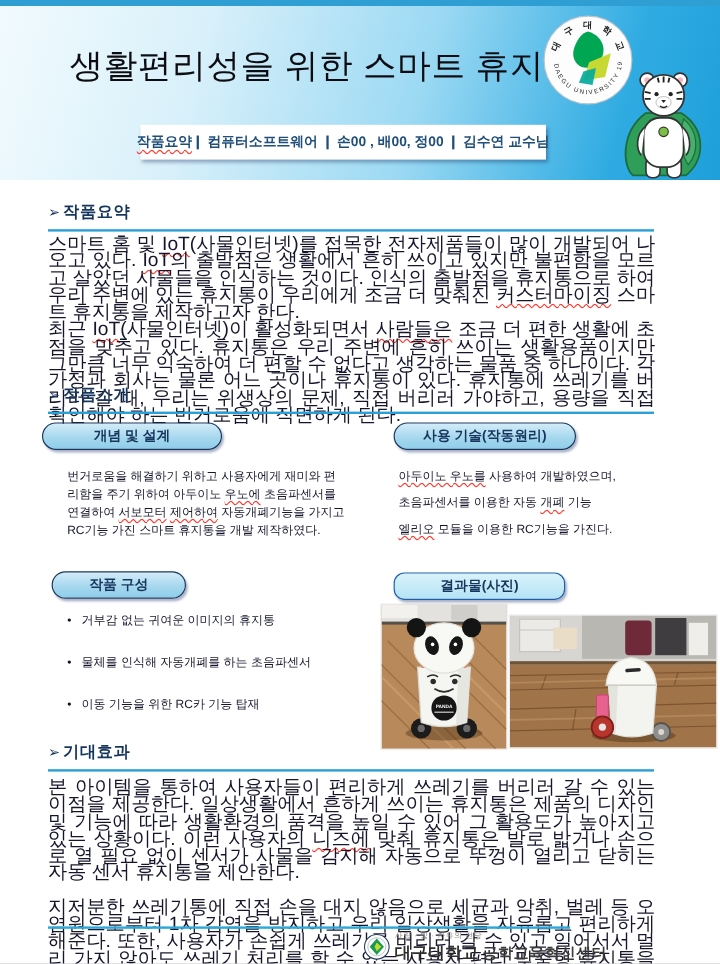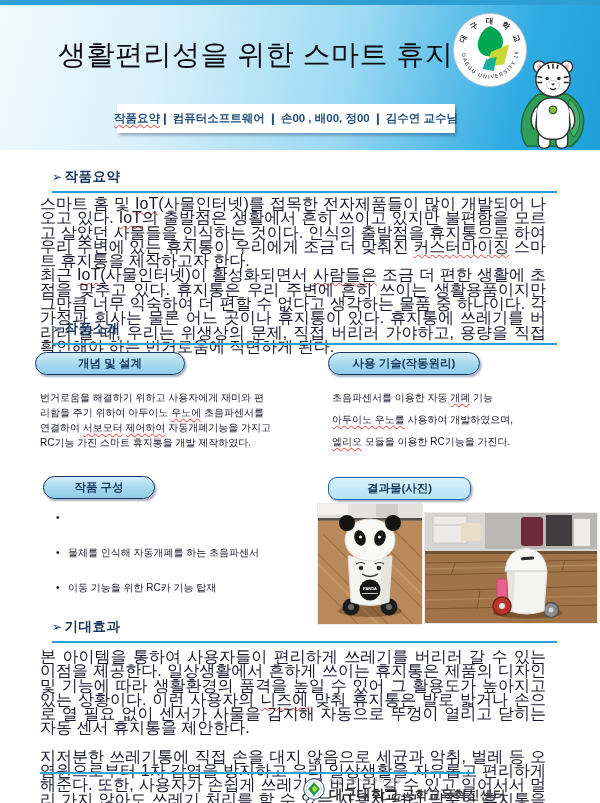--- a/index.html
+++ b/index.html
@@ -13,40 +13,40 @@
   .poster-title { position:absolute; left:58px; top:36px; width:410px; text-align:center;
     font-size:28px; font-weight:500; color:#0c0c12; letter-spacing:.5px; white-space:nowrap; }
   .team-box { position:absolute; left:117px; top:104px; width:338px; height:29px; background:#ffffff;
     box-shadow:1.5px 2.5px 3px rgba(10,30,80,.35); display:flex; align-items:center; justify-content:center;
     font-size:11.5px; font-weight:bold; color:#1f4e79; white-space:nowrap; }
   .seal { position:absolute; left:452px; top:12px; width:76px; height:76px; }
   .tiger { position:absolute; left:508px; top:55px; width:90px; height:98px; }
 
   
   .sec-head { position:absolute; left:40px; width:505px; font-size:13.5px; font-weight:bold; color:#17365d;
-    border-bottom:2px solid #2b9fd6; padding-bottom:5px; letter-spacing:.5px;margin-left:12px; }
+    border-bottom:2px solid #2b9fd6; padding-bottom:5px; letter-spacing:.5px; }
   .sec-head .arrow { color:#17365d; margin-right:2px; font-size:12px; }
   .para-block { position:absolute; left:40px; width:506px; font-size:16px; line-height:14.3px;
     color:#15152c; text-align:justify; }
   .para-block p { margin:0; }
 
   .wavy { text-decoration:underline; text-decoration-style:wavy; text-decoration-color:#ff3b30;
     text-decoration-thickness:1px; text-underline-offset:2px; }
 
   .pill { position:absolute; height:23px; border:1.6px solid #17365d; border-radius:12px;
     background:linear-gradient(#d3ecf8 0%, #a6d8ee 55%, #8fcde9 100%);
     color:#17365d; font-weight:bold; font-size:11.5px; display:flex; align-items:center; justify-content:center;
     box-shadow:1.5px 2px 2px rgba(10,30,90,.35); white-space:nowrap; }
   .pill2 { border-radius:9px; border-color:#1f5fa8; background:linear-gradient(#d9f2fb,#b4e3f5); }
   .badge-concept { left:35px;  top:352px; width:150px; }
   .badge-tech    { left:328px; top:352px; width:152px; }
   .badge-comp    { left:43px;  top:476px; width:112px; }
   .badge-result  { left:328px; top:477px; width:143px; }
 
-  .concept-text { position:absolute; left:40px; top:390px; width:233px; font-size:10px; line-height:15px; color:#15152c; }
+  .concept-text { position:absolute; left:56px; top:390px; width:233px; font-size:10px; line-height:15px; color:#15152c; }
   .tech-lines { position:absolute; left:332px; top:391px; width:215px; font-size:10px; color:#15152c; }
   .tech-lines .tline { line-height:13px; margin-bottom:9px; }
 
   .bullets { position:absolute; left:56px; top:511px; width:255px; font-size:10px; color:#15152c; }
   .bullet-row { display:flex; line-height:13px; margin-bottom:6px; }
   .bullet-row .mk { width:12px; }
   .bullet-sub { margin:0 0 0 12px; line-height:13px; font-size:10px; color:#15152c; }
   .gap14 { height:16px; }
 
   .photo { position:absolute; box-shadow:0 0 0 1px rgba(0,0,0,.08); }
@@ -127,31 +127,32 @@
   <div class="sec-head" style="top:320px;">
     <span class="arrow">➢</span><span>작품소개</span>
   </div>
 
   <div class="pill badge-tech">사용 기술(작동원리)</div>
   <div class="pill badge-concept">개념 및 설계</div>
 
   <div class="concept-text"><span>번거로움을 해결하기 위하고 사용자에게 재미와 편리함을 주기 위하여 아두이노 </span><span class="wavy">우노에</span><span> 초음파센서를 연결하여 </span><span class="wavy">서보모터</span><span> </span><span class="wavy">제어하여</span><span> 자동개폐기능을 가지고 RC기능 가진 스마트 휴지통을 개발 제작하였다.</span></div>
 
   <div class="tech-lines">
+    <div class="tline"><span class="wavy">아두이노 우노를</span><span> 사용하여 개발하였으며,</span></div>
     <div class="tline"><span>초음파센서를 이용한 자동 </span><span class="wavy">개폐</span><span> 기능</span></div>
-    <div class="tline"><span class="wavy">아두이노 우노를</span><span> 사용하여 개발하였으며,</span></div>
     <div class="tline"><span class="wavy">엘리오</span><span> 모듈을 이용한 RC기능을 가진다.</span></div>
   </div>
 
   <div class="pill pill2 badge-result">결과물(사진)</div>
   <div class="pill badge-comp">작품 구성</div>
 
   <div class="bullets">
     <div class="bullet-row">
       <span class="mk">•</span>
+      <span>거부감 없는 귀여운 이미지의 휴지통</span>
     </div>
     <div class="gap14"></div>
     <div class="bullet-row">
       <span class="mk">•</span>
       <span>물체를 인식해 자동개폐를 하는 초음파센서</span>
     </div>
     <div class="gap14"></div>
     <div class="bullet-row">
       <span class="mk">•</span>
       <span>이동 기능을 위한 RC카 기능 탑재</span>

